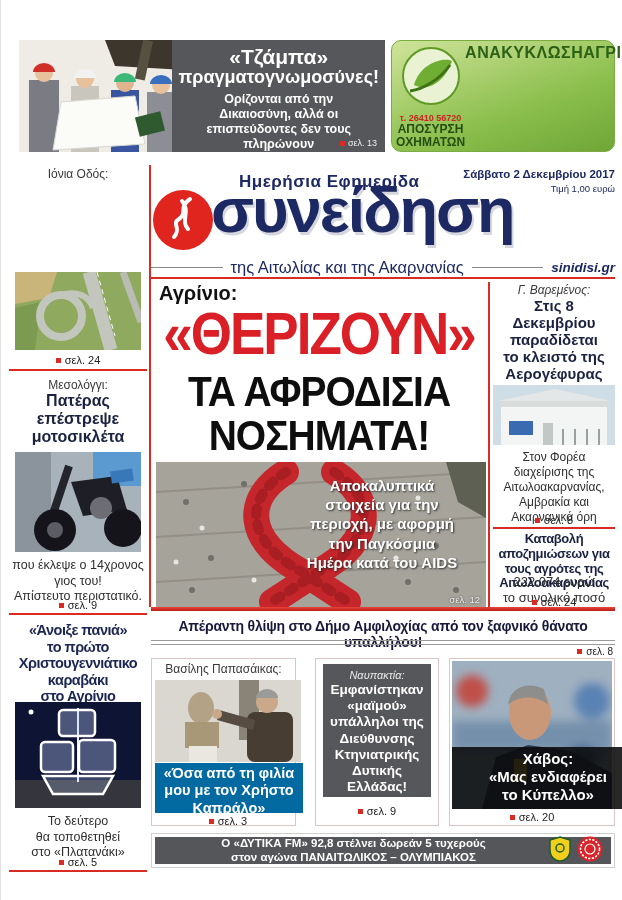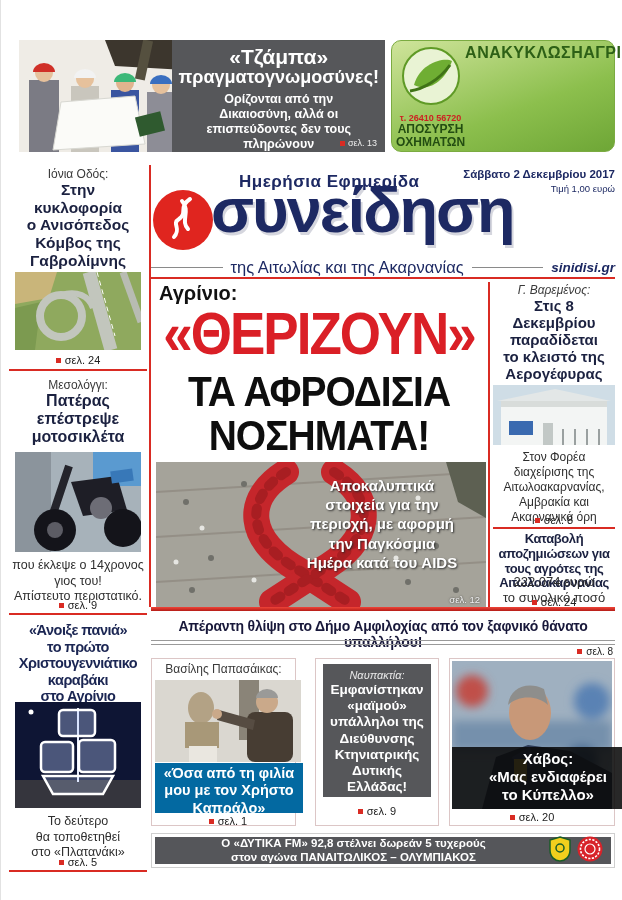--- a/index.html
+++ b/index.html
@@ -164,25 +164,20 @@
     <span class="st">της Αιτωλίας και της Ακαρνανίας</span>
     <span class="ln"></span>
     <span class="site">sinidisi.gr</span>
   </div>
   <div class="red-rule" style="left:150px;top:277px;width:464px;"></div>
 
   <div class="red-vrule" style="left:148px;top:165px;height:442px;"></div>
   <div class="red-vrule" style="left:487px;top:282px;height:325px;"></div>
 
   <div class="abs kicker" style="left:8px;top:167px;width:138px;">Ιόνια Οδός:</div>
-  <div class="abs story-title pre" style="left:8px;top:181px;width:138px;font-size:15.5px;">Στην
-κυκλοφορία
-ο Ανισόπεδος
-Κόμβος της
-Γαβρολίμνης</div>
   <div class="photo" style="left:14px;top:272px;width:126px;height:78px;">
     <svg width="126" height="78" viewBox="0 0 126 78">
       <rect width="126" height="78" fill="#8fa95e"></rect>
       <polygon points="0,0 42,0 34,26 0,32" fill="#c9b57a"></polygon>
       <polygon points="0,36 26,30 20,78 0,78" fill="#7c9a50"></polygon>
       <circle cx="46" cy="44" r="21" fill="none" stroke="#c2c6bd" stroke-width="8"></circle>
       <path d="M74,0 L96,78" stroke="#c2c6bd" stroke-width="13"></path>
       <path d="M82,0 L100,64" stroke="#fff" stroke-width="1" stroke-dasharray="5,4"></path>
       <path d="M46,23 C62,18 74,24 78,36" stroke="#c2c6bd" stroke-width="6" fill="none"></path>
       <path d="M108,0 L126,50" stroke="#b8bcb2" stroke-width="7"></path>
@@ -350,21 +345,21 @@
         <path d="M101,18 a11 9 0 0 1 22,0" fill="#9a9a98"></path>
         <polygon points="64,30 100,40 98,50 62,40" fill="#564c42"></polygon>
         <circle cx="62" cy="34" r="5" fill="#caa98a"></circle>
       </svg>
     </div>
     <div class="black-band abs pre" style="left:3px;top:104px;width:148px;height:50px;font-size:14.5px;padding-top:2px;box-sizing:border-box;">«Όσα από τη φιλία
 μου με τον Χρήστο
 Καπράλο»</div>
     <div class="page-ref abs" style="left:0;top:156px;width:152px;">
       <span class="bullet"></span>
-      <span>σελ. 1</span>
+      <span>σελ. 3</span>
     </div>
   </div>
 
   <div class="bbox" style="left:314px;width:124px;">
     <div class="graybox">
       <div class="gk">Ναυπακτία:</div>
       <div class="gt pre">Εμφανίστηκαν
 «μαϊμού»
 υπάλληλοι της
 Διεύθυνσης

